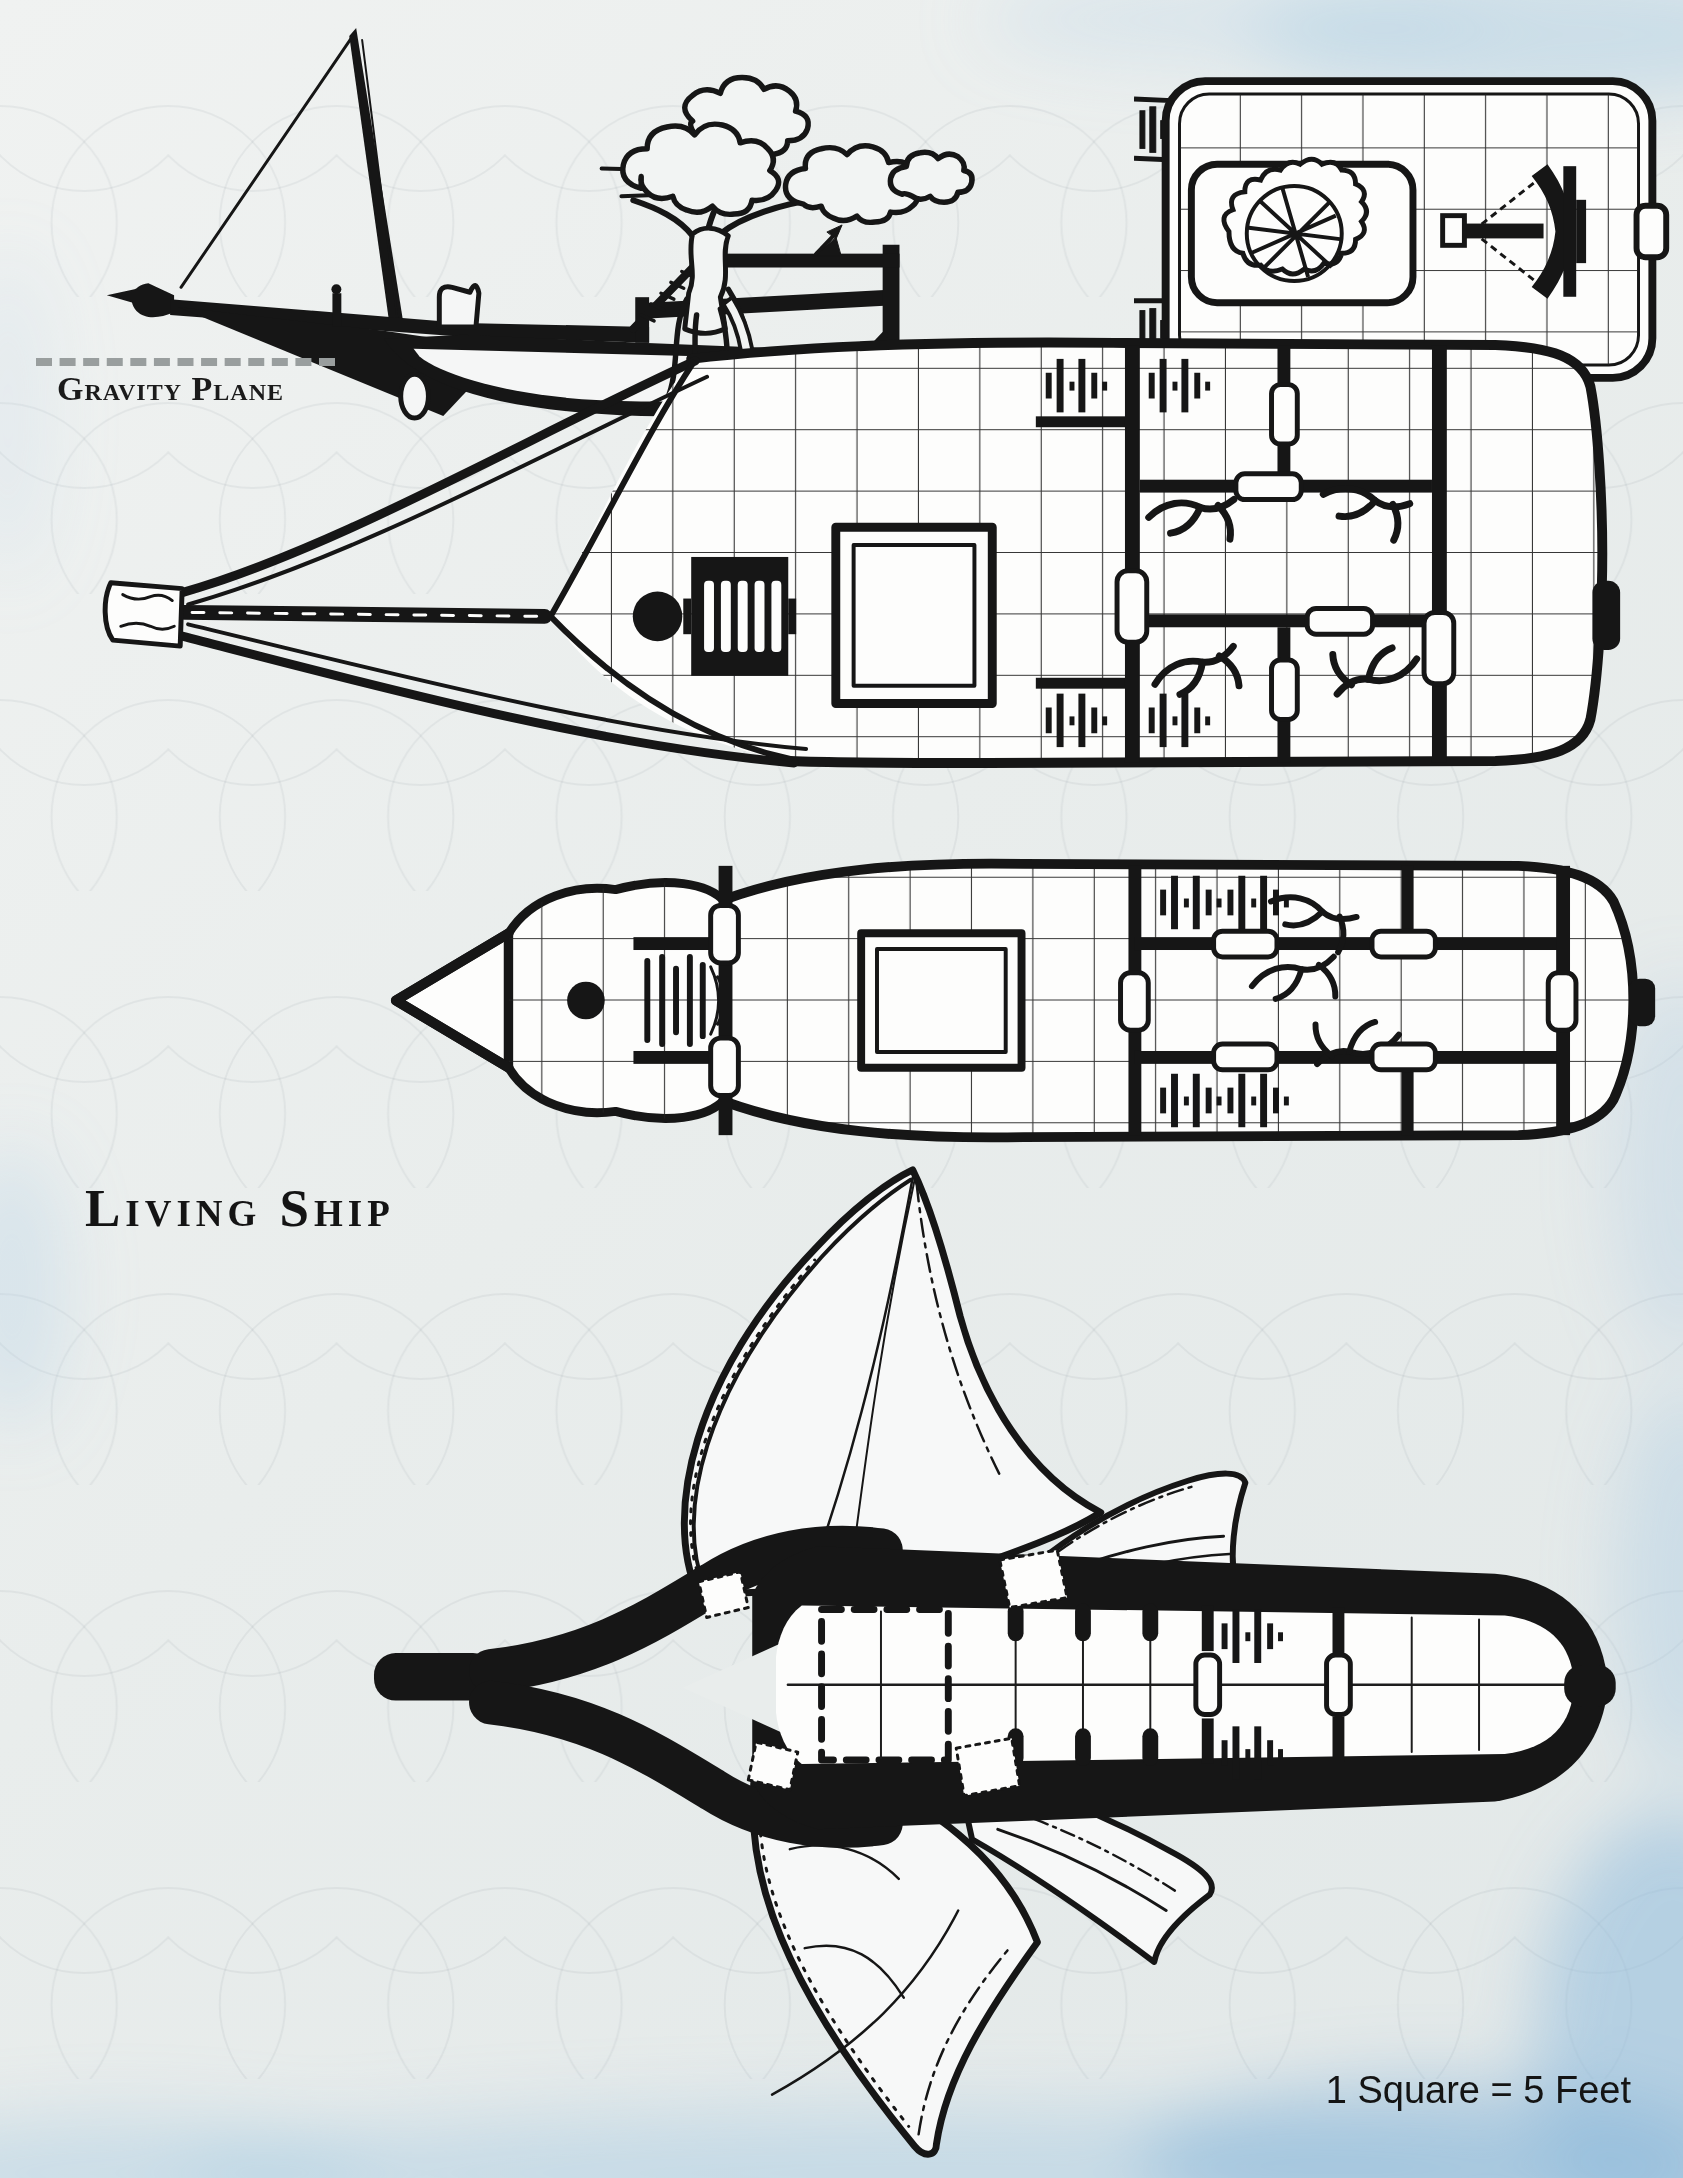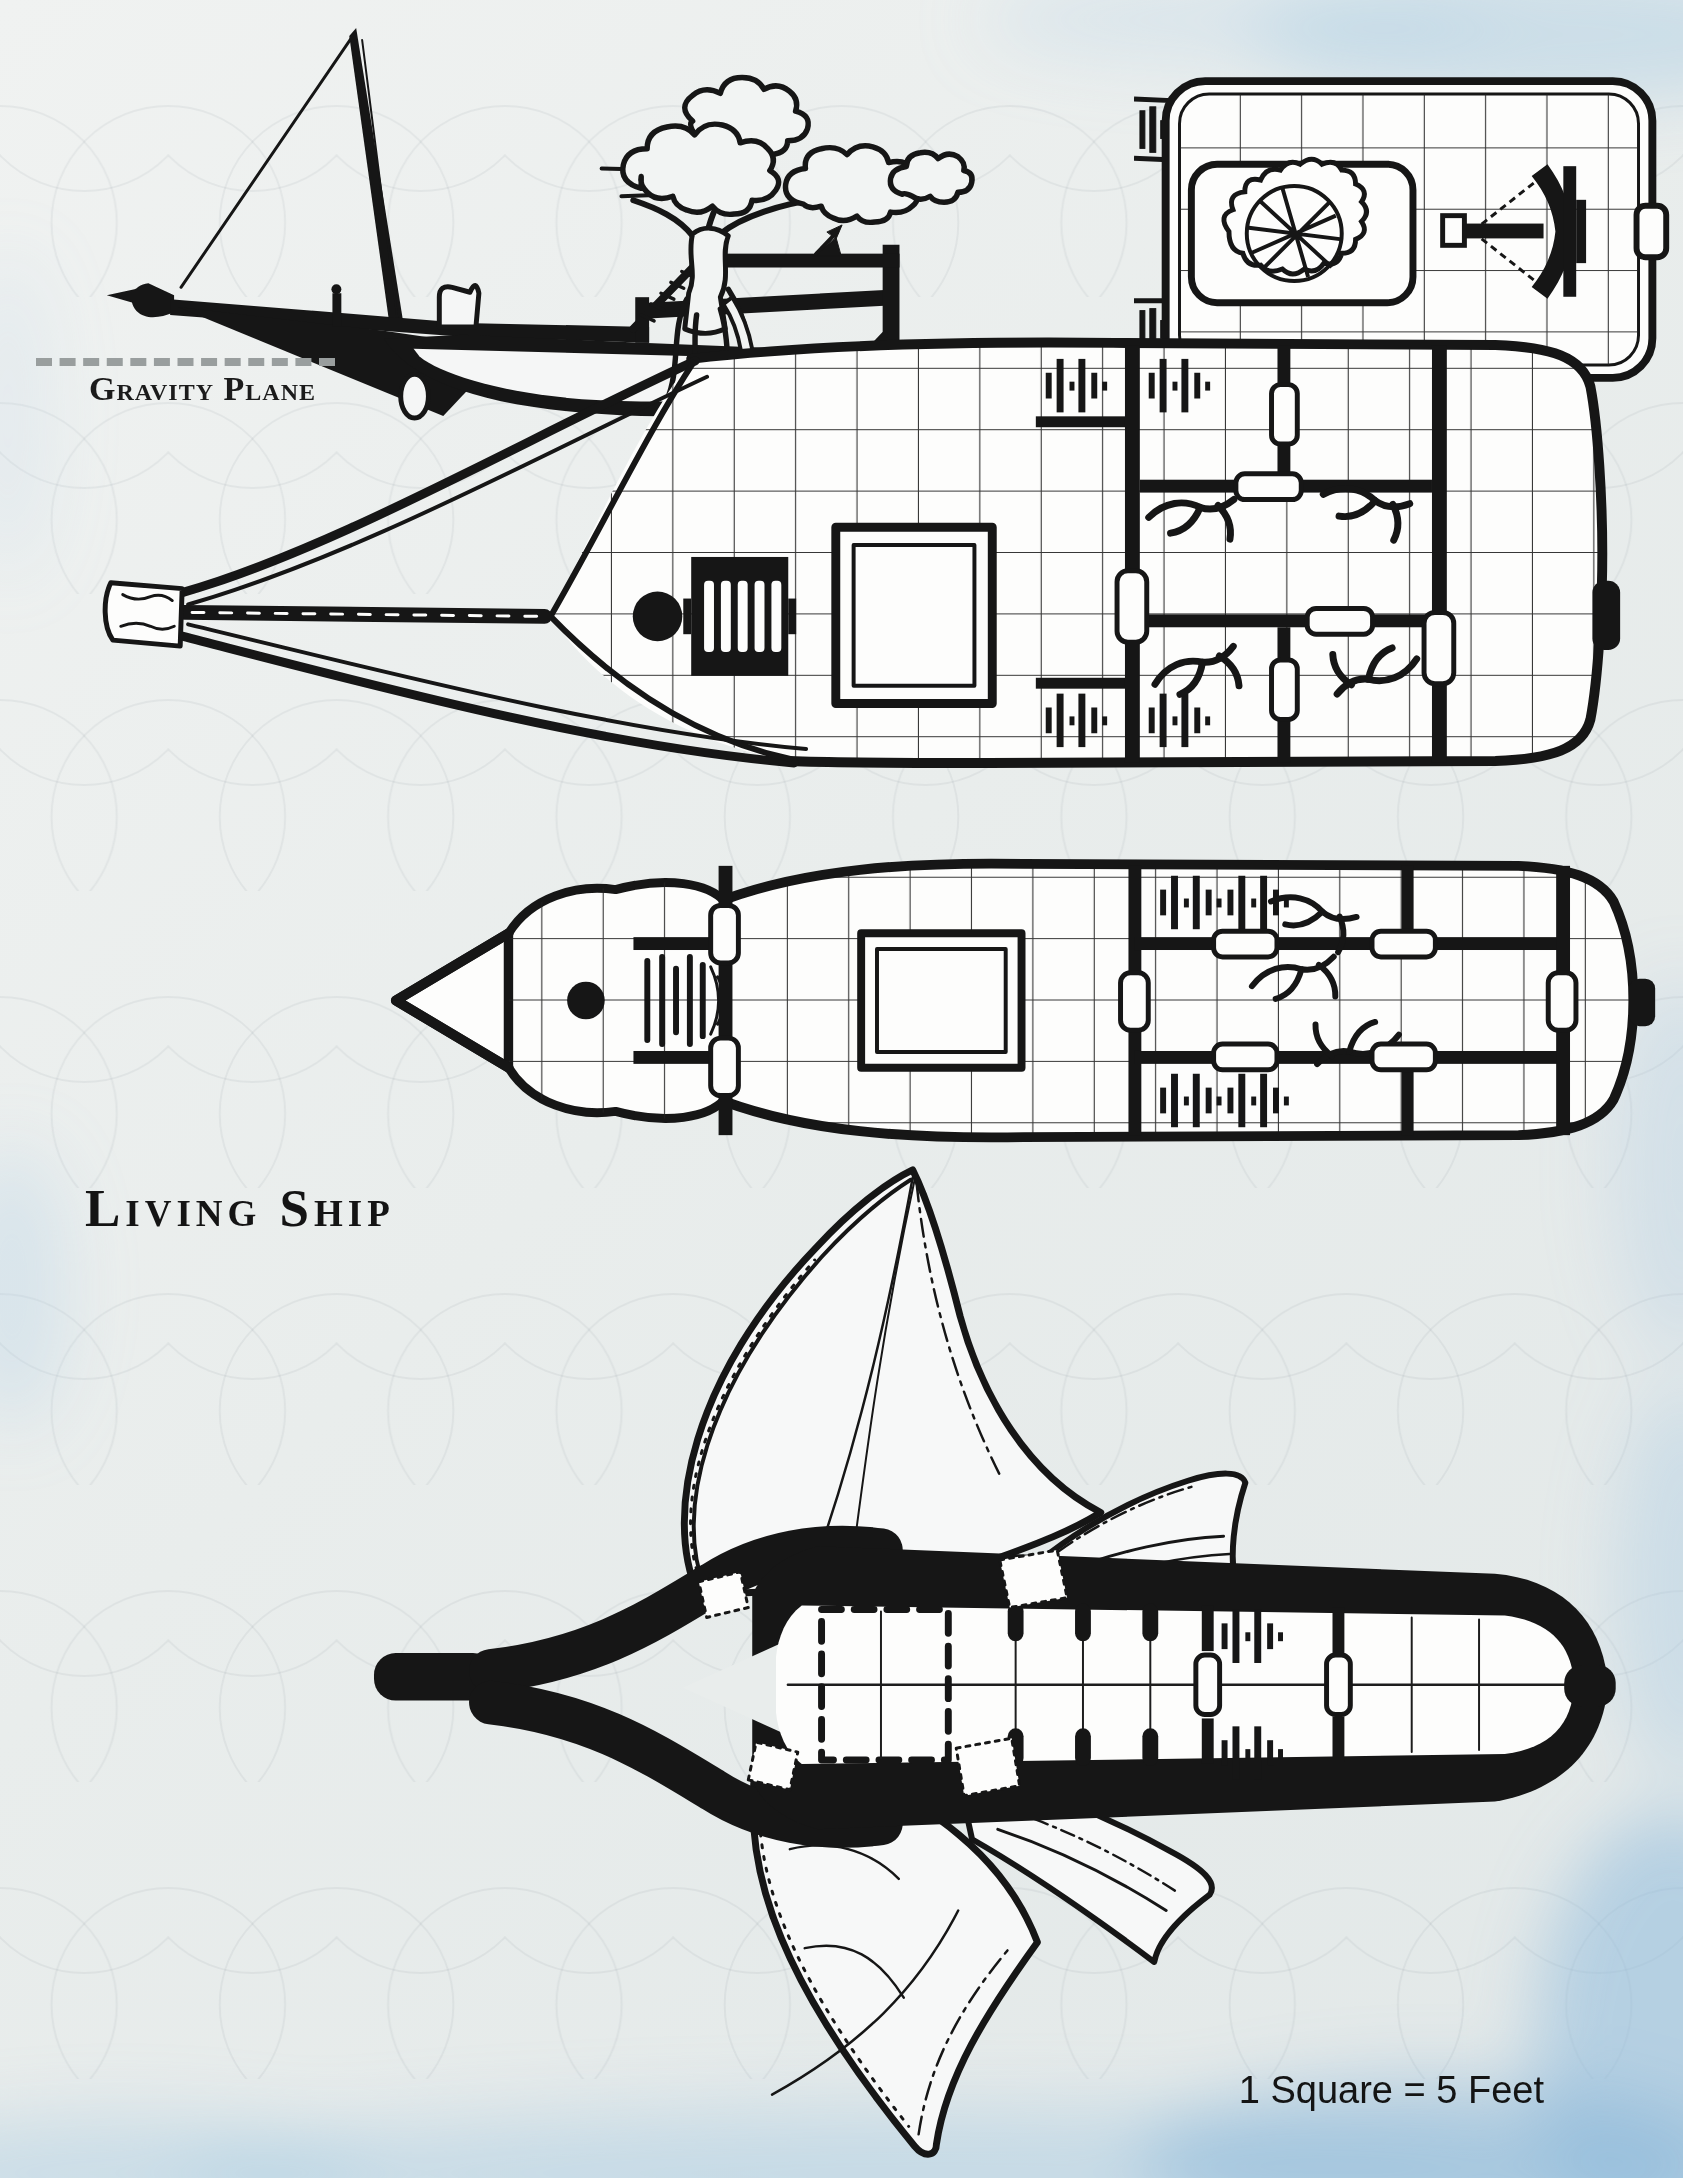--- a/index.html
+++ b/index.html
@@ -8,21 +8,21 @@
     background:linear-gradient(135deg,#f0f2f1 0%,#e9edec 45%,#e2e8e8 100%);
     font-family:"Liberation Serif",serif;
   }
   .layer{position:absolute;left:0;top:0;width:1683px;height:2178px;}
   .fig{position:absolute;}
   .dash-line{
     position:absolute;height:0;border-top:8px dashed #999e9e;
   }
   .map-label{
     position:absolute;font-family:"Liberation Serif",serif;font-weight:bold;
-    font-variant:small-caps;color:#1b1b1b;text-align:right;
+    font-variant:small-caps;color:#1b1b1b;text-align:left;
     font-size:34px;letter-spacing:1px;line-height:1;
   }
   .map-title{
     position:absolute;font-family:"Liberation Serif",serif;font-weight:bold;
     font-variant:small-caps;color:#141414;font-size:53px;letter-spacing:5px;line-height:1;
   }
   .scale-note{
     position:absolute;font-family:"Liberation Sans",sans-serif;color:#141414;
     font-size:38px;text-align:right;line-height:1;
   }
@@ -427,14 +427,14 @@
     <g fill="#fdfdfc" stroke="#161616" stroke-width="3" stroke-dasharray="4 6">
       <path d="M642,408 L700,398 L710,446 L652,456 Z"></path>
       <path d="M598,598 L654,588 L662,636 L606,646 Z"></path>
       <path d="M338,430 L380,420 L388,456 L346,466 Z"></path>
       <path d="M388,630 L430,640 L438,602 L396,592 Z"></path>
     </g>
     <rect x="1212" y="514" width="52" height="42" rx="18" fill="#161616"></rect>
   </g>
 </svg>
 
-<div class="scale-note" style="left:1158px;top:2071px;width:386px;">1 Square = 5 Feet</div>
+<div class="scale-note" style="left:1245px;top:2071px;width:386px;">1 Square = 5 Feet</div>
 
 
 </body></html>

